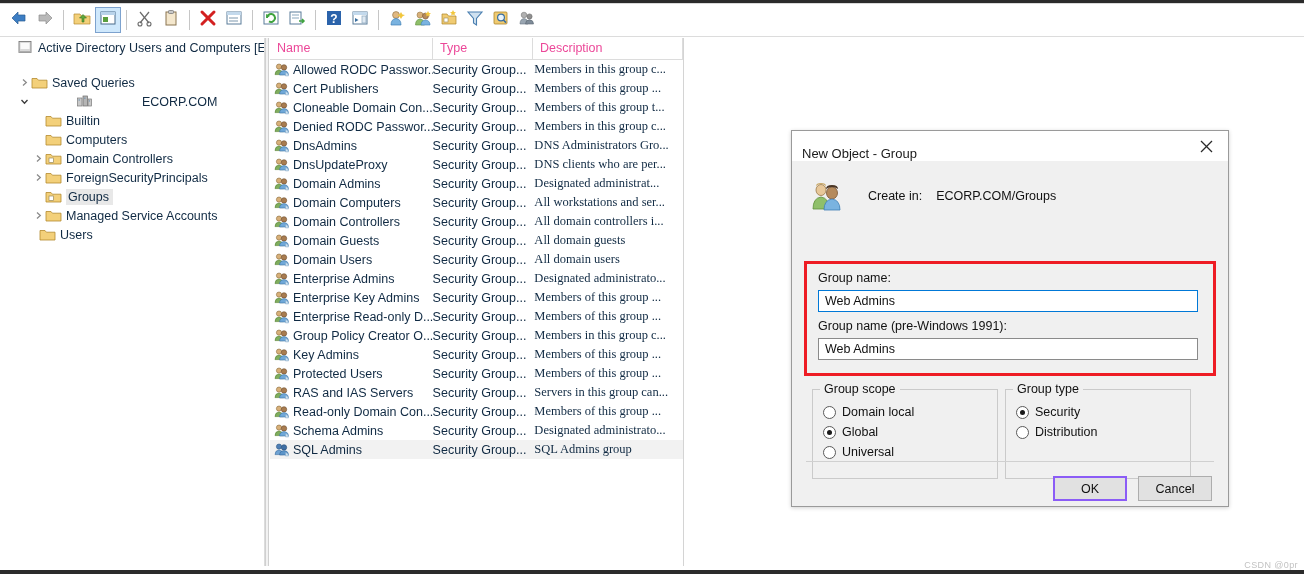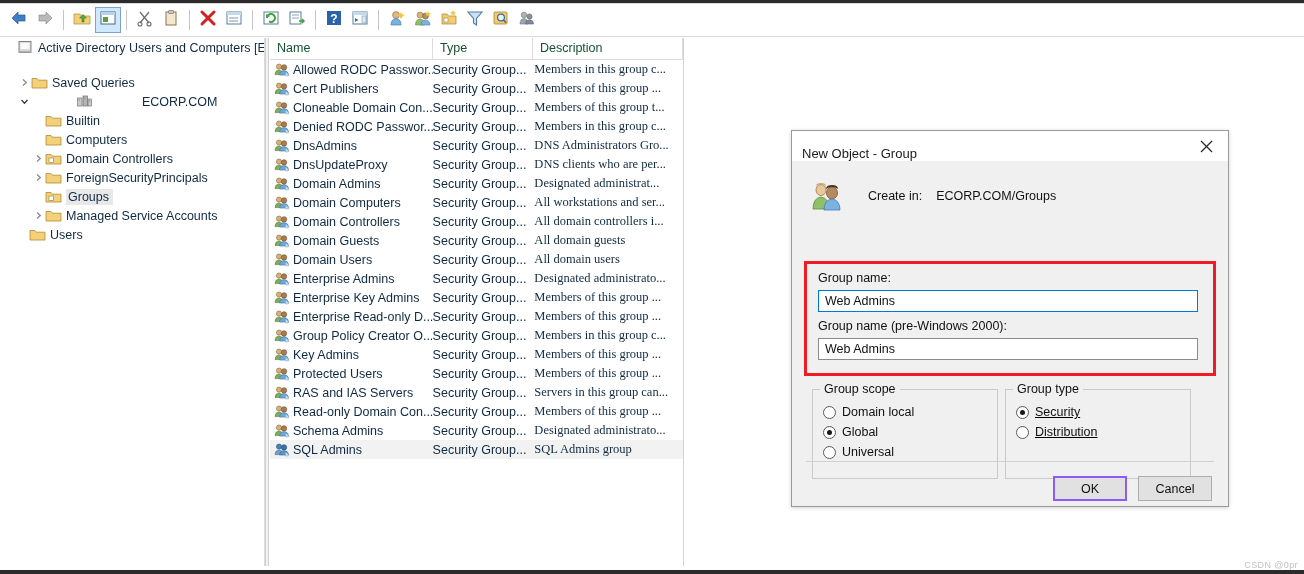--- a/index.html
+++ b/index.html
@@ -93,21 +93,21 @@
     background: #ffffff;
     border-right: 1px solid #d4d4d4;
     overflow: hidden;
   }
   .list-header {
     display: flex; height: 22px;
     border-bottom: 1px solid #dcdcdc;
     background: #ffffff;
   }
   .lh-cell {
-    font-size: 12.5px; color: #14532d;
+    font-size: 12.5px; color: #ec4899;
     padding: 3px 0 0 7px;
     border-right: 1px solid #dcdcdc;
     height: 22px;
     white-space: nowrap; overflow: hidden;
   }
   .lh-name { width: 163px; }
   .lh-type { width: 100px; }
   .lh-desc { width: 150px; }
   .list-rows { }
   .list-row {
@@ -480,21 +480,21 @@
             <path d="M3 1.5 L6.3 4.5 L3 7.5" fill="none" stroke="#8a8a8a" stroke-width="1.3"></path>
           </svg>
         </span>
         <span style="display: flex;">
           <svg class="tree-ic" viewBox="0 0 17 15">
             <path d="M1 3.5 L6 3.5 L7.4 5.2 L16 5.2 L16 13 L1 13 Z" fill="#f3d07a" stroke="#b48a2e" stroke-width="0.8"></path>
           </svg>
         </span>
         <span class="lbl">Managed Service Accounts</span>
       </div>
-      <div class="tree-row" style="padding-left: 16px;">
+      <div class="tree-row" style="padding-left: 26px;">
         <span class="chev"></span>
         <span style="display: flex;">
           <svg class="tree-ic" viewBox="0 0 17 15">
             <path d="M1 3.5 L6 3.5 L7.4 5.2 L16 5.2 L16 13 L1 13 Z" fill="#f3d07a" stroke="#b48a2e" stroke-width="0.8"></path>
           </svg>
         </span>
         <span class="lbl">Users</span>
       </div>
     </div>
   <div class="splitter"></div>
@@ -869,21 +869,21 @@
             <path d="M14 29 Q14 19 22 18 Q30 19 30 29 Z" fill="#7ab3e0" stroke="#3f7fb5" stroke-width="0.8"></path>
           </svg>
         </span>
         <span class="ci-label">Create in:</span>
         <span class="ci-value">ECORP.COM/Groups</span>
       </div>
 
       <div class="redbox">
         <div class="fld-label">Group name:</div>
         <input class="txtinput focused" type="text" value="Web Admins" style="">
-        <div class="fld-label">Group name (pre-Windows 2000):</div>
+        <div class="fld-label">Group name (pre-Windows 1991):</div>
         <input class="txtinput" type="text" value="Web Admins" style="">
       </div>
 
       <div class="grpbox grpbox-scope">
         <div class="grpbox-legend">Group scope</div>
         <div style="padding-top:12px;" id="scope-options">
             <div class="radio-row">
               <span class="radio"></span>
               <span>Domain local</span>
             </div>
@@ -893,21 +893,21 @@
             </div>
             <div class="radio-row">
               <span class="radio"></span>
               <span>Universal</span>
             </div>
           </div>
       </div>
 
       <div class="grpbox grpbox-type">
         <div class="grpbox-legend">Group type</div>
-        <div style="padding-top:12px;text-decoration:underline;" id="type-options">
+        <div style="padding-top:12px;" id="type-options">
             <div class="radio-row">
               <span class="radio on"></span>
               <span>Security</span>
             </div>
             <div class="radio-row">
               <span class="radio"></span>
               <span>Distribution</span>
             </div>
           </div>
       </div>

